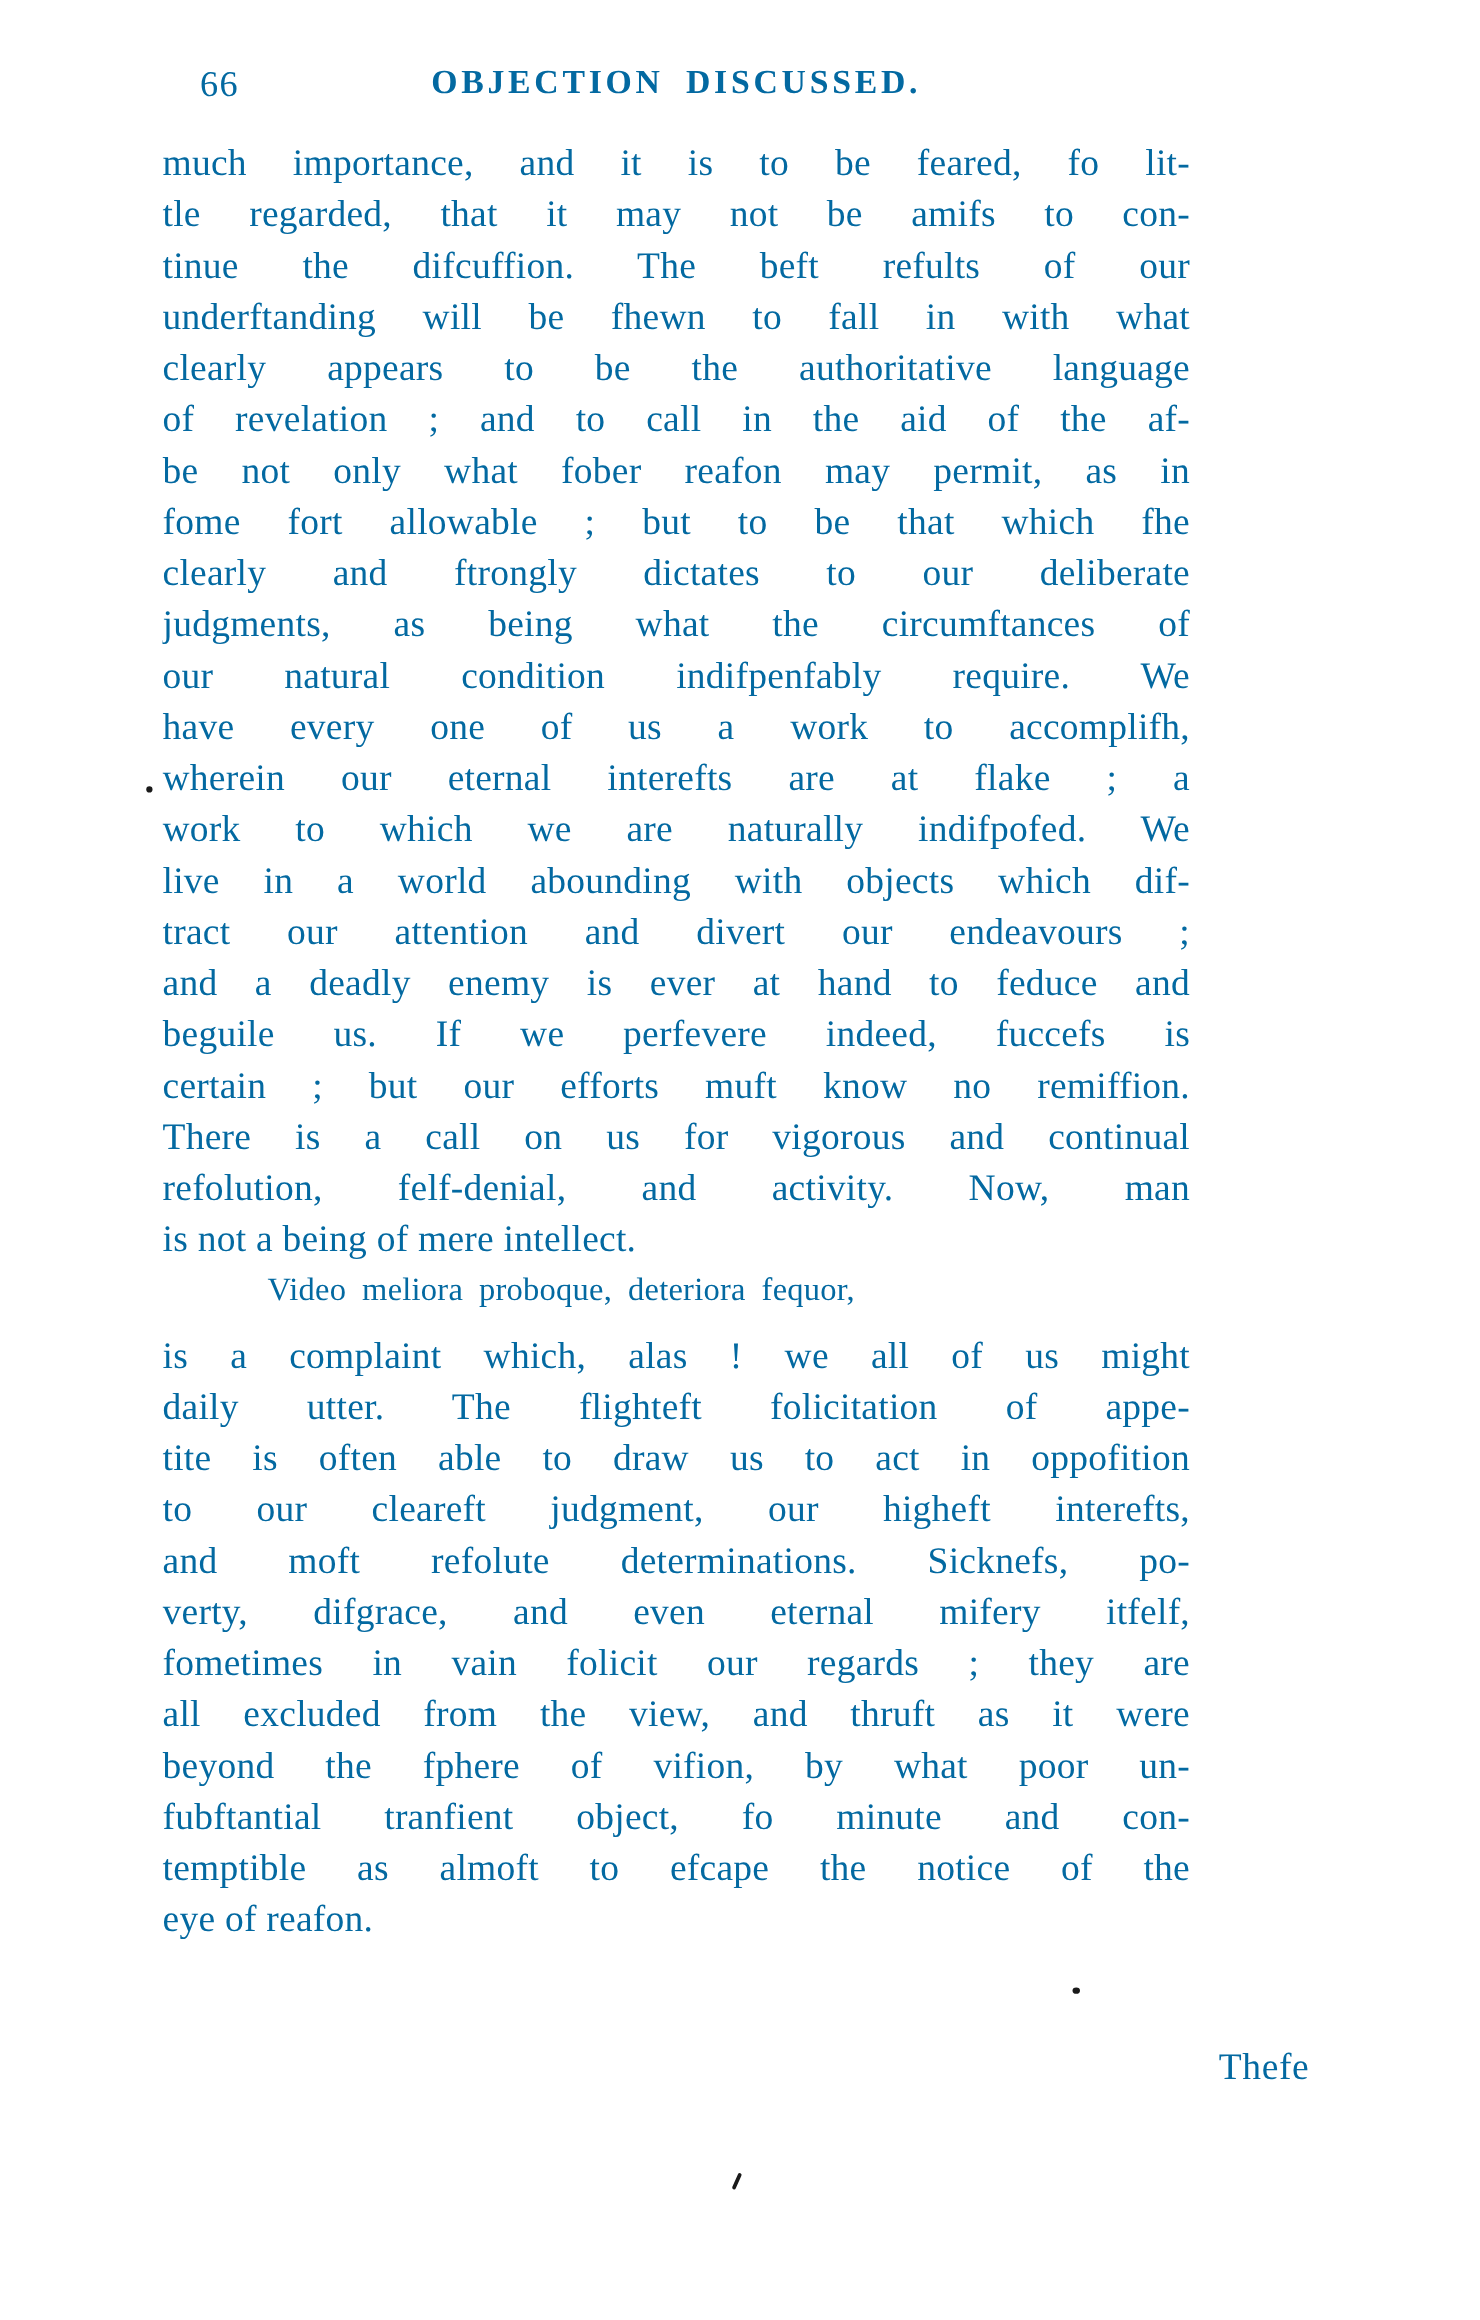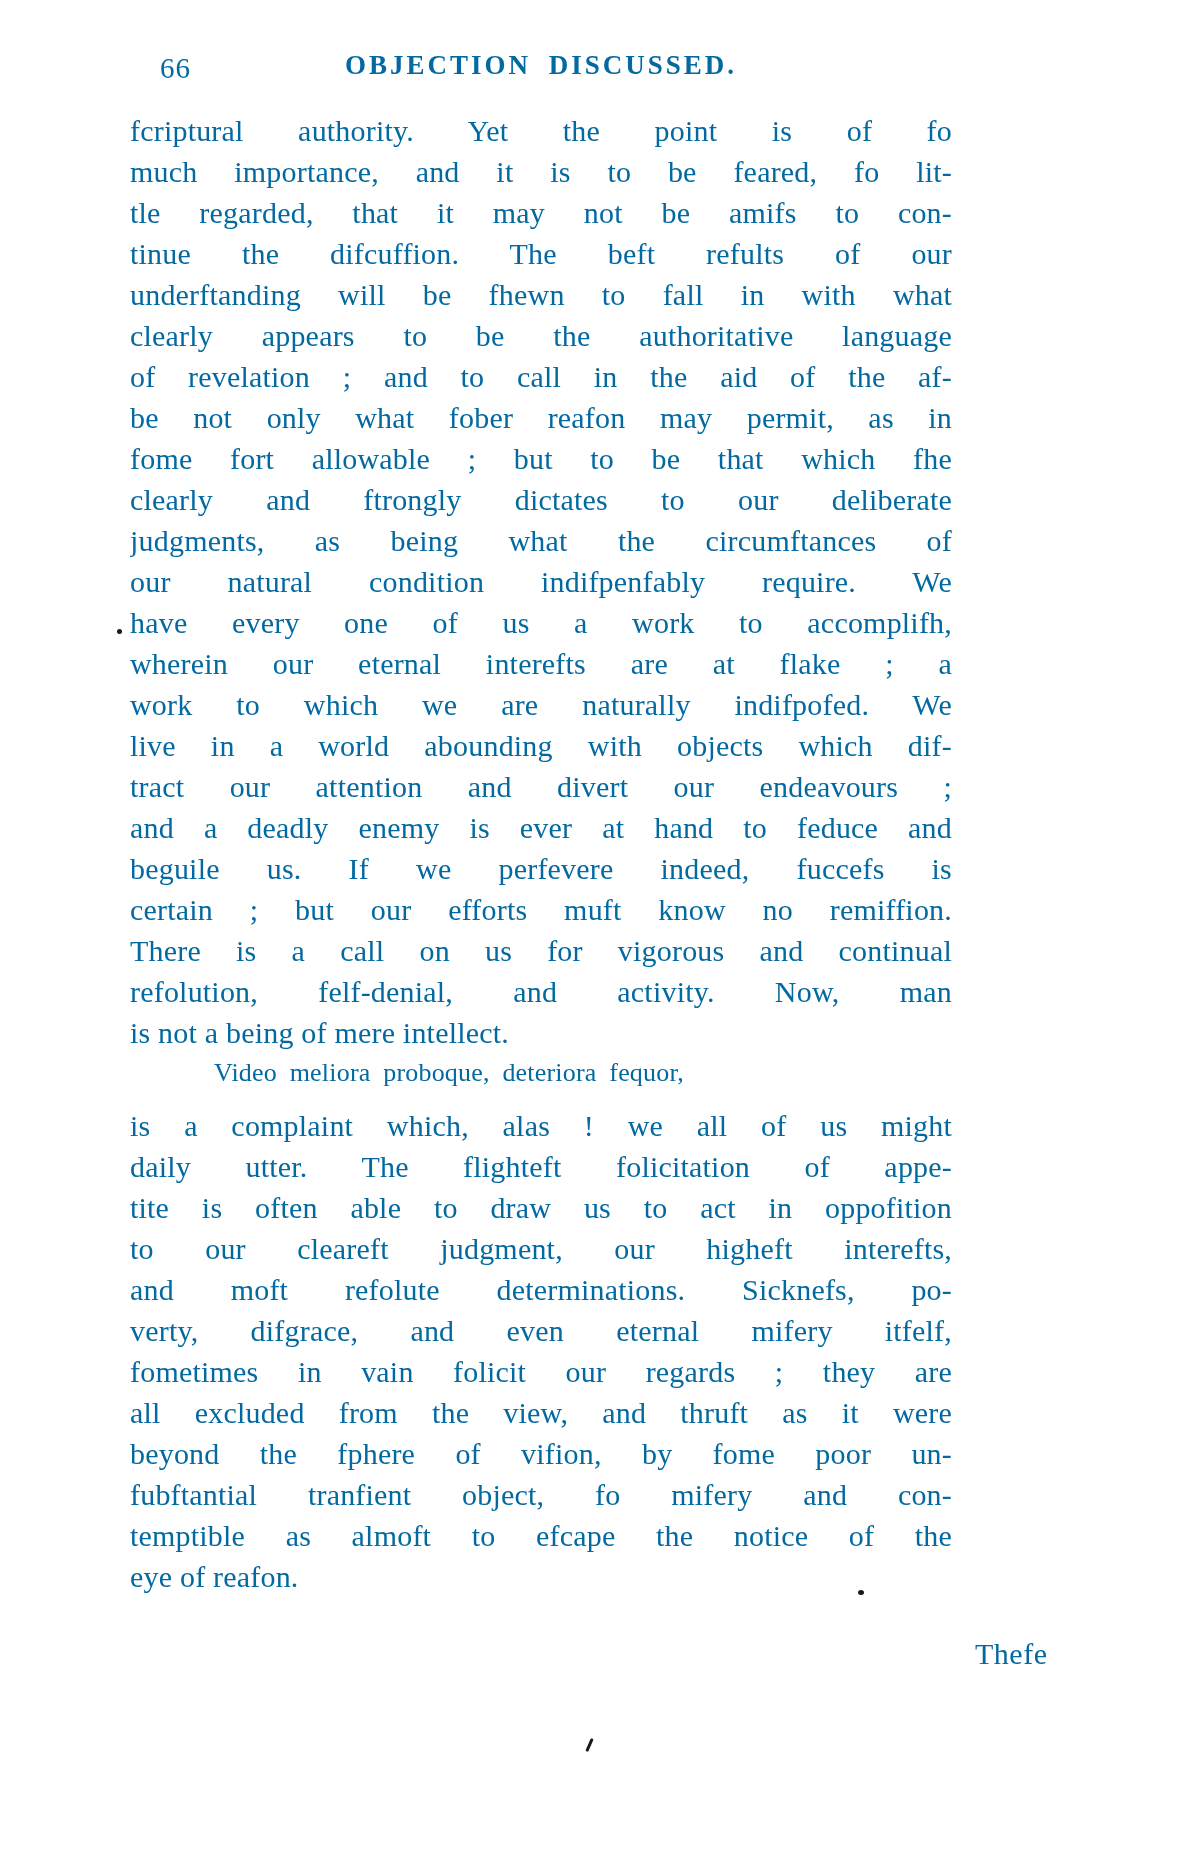--- a/index.html
+++ b/index.html
@@ -89,21 +89,20 @@
 <body>
 
 <div class="page">
 
   <div class="running-head">
     <span class="page-number">66</span>
     <span class="head-title">OBJECTION DISCUSSED.</span>
   </div>
 
   <div class="body-text">
-    <div class="line">fcriptural authority. Yet the point is of fo</div>
     <div class="line">much importance, and it is to be feared, fo lit-</div>
     <div class="line">tle regarded, that it may not be amifs to con-</div>
     <div class="line">tinue the difcuffion. The beft refults of our</div>
     <div class="line">underftanding will be fhewn to fall in with what</div>
     <div class="line">clearly appears to be the authoritative language</div>
     <div class="line">of revelation ; and to call in the aid of the af-</div>
     <div class="line">be not only what fober reafon may permit, as in</div>
     <div class="line">fome fort allowable ; but to be that which fhe</div>
     <div class="line">clearly and ftrongly dictates to our deliberate</div>
     <div class="line">judgments, as being what the circumftances of</div>
@@ -123,22 +122,22 @@
     <div class="quote-line">Video meliora proboque, deteriora fequor,</div>
 
     <div class="line">is a complaint which, alas ! we all of us might</div>
     <div class="line">daily utter. The flighteft folicitation of appe-</div>
     <div class="line">tite is often able to draw us to act in oppofition</div>
     <div class="line">to our cleareft judgment, our higheft interefts,</div>
     <div class="line">and moft refolute determinations. Sicknefs, po-</div>
     <div class="line">verty, difgrace, and even eternal mifery itfelf,</div>
     <div class="line">fometimes in vain folicit our regards ; they are</div>
     <div class="line">all excluded from the view, and thruft as it were</div>
-    <div class="line">beyond the fphere of vifion, by fome poor un-</div>
-    <div class="line">fubftantial tranfient object, fo mifery and con-</div>
+    <div class="line">beyond the fphere of vifion, by what poor un-</div>
+    <div class="line">fubftantial tranfient object, fo minute and con-</div>
     <div class="line">temptible as almoft to efcape the notice of the</div>
     <div class="line short">eye of reafon.</div>
   </div>
 
   <div class="catchword">Thefe</div>
 
   <span class="ink-speck speck-1"></span>
   <span class="ink-speck speck-2"></span>
   <span class="ink-speck speck-3"></span>
 

